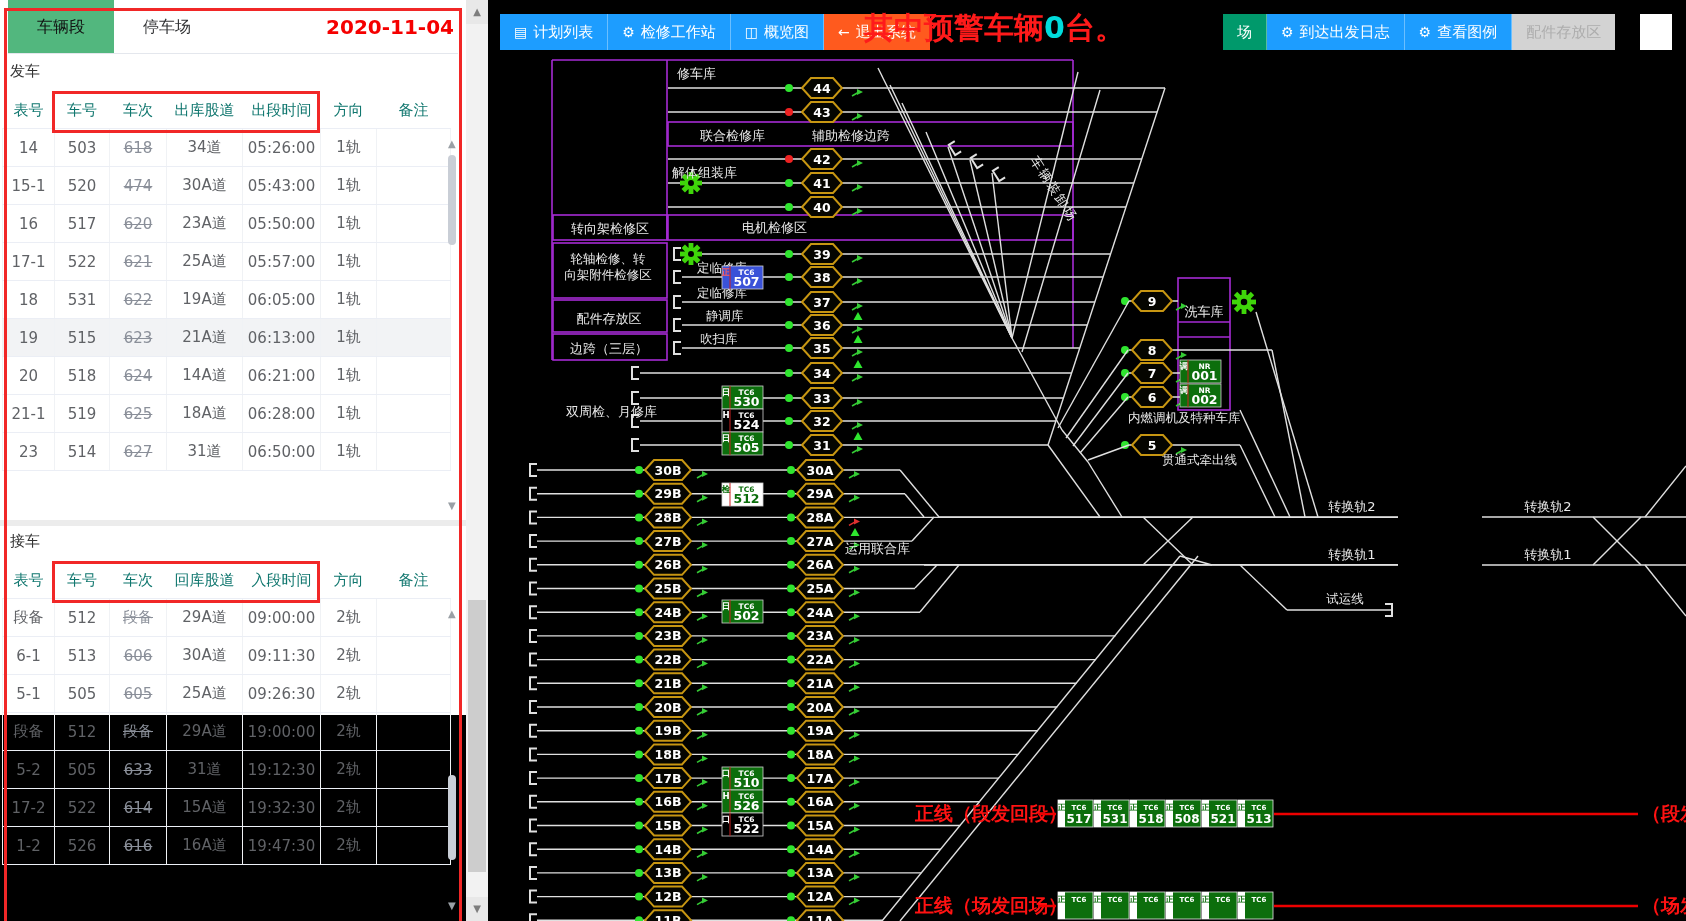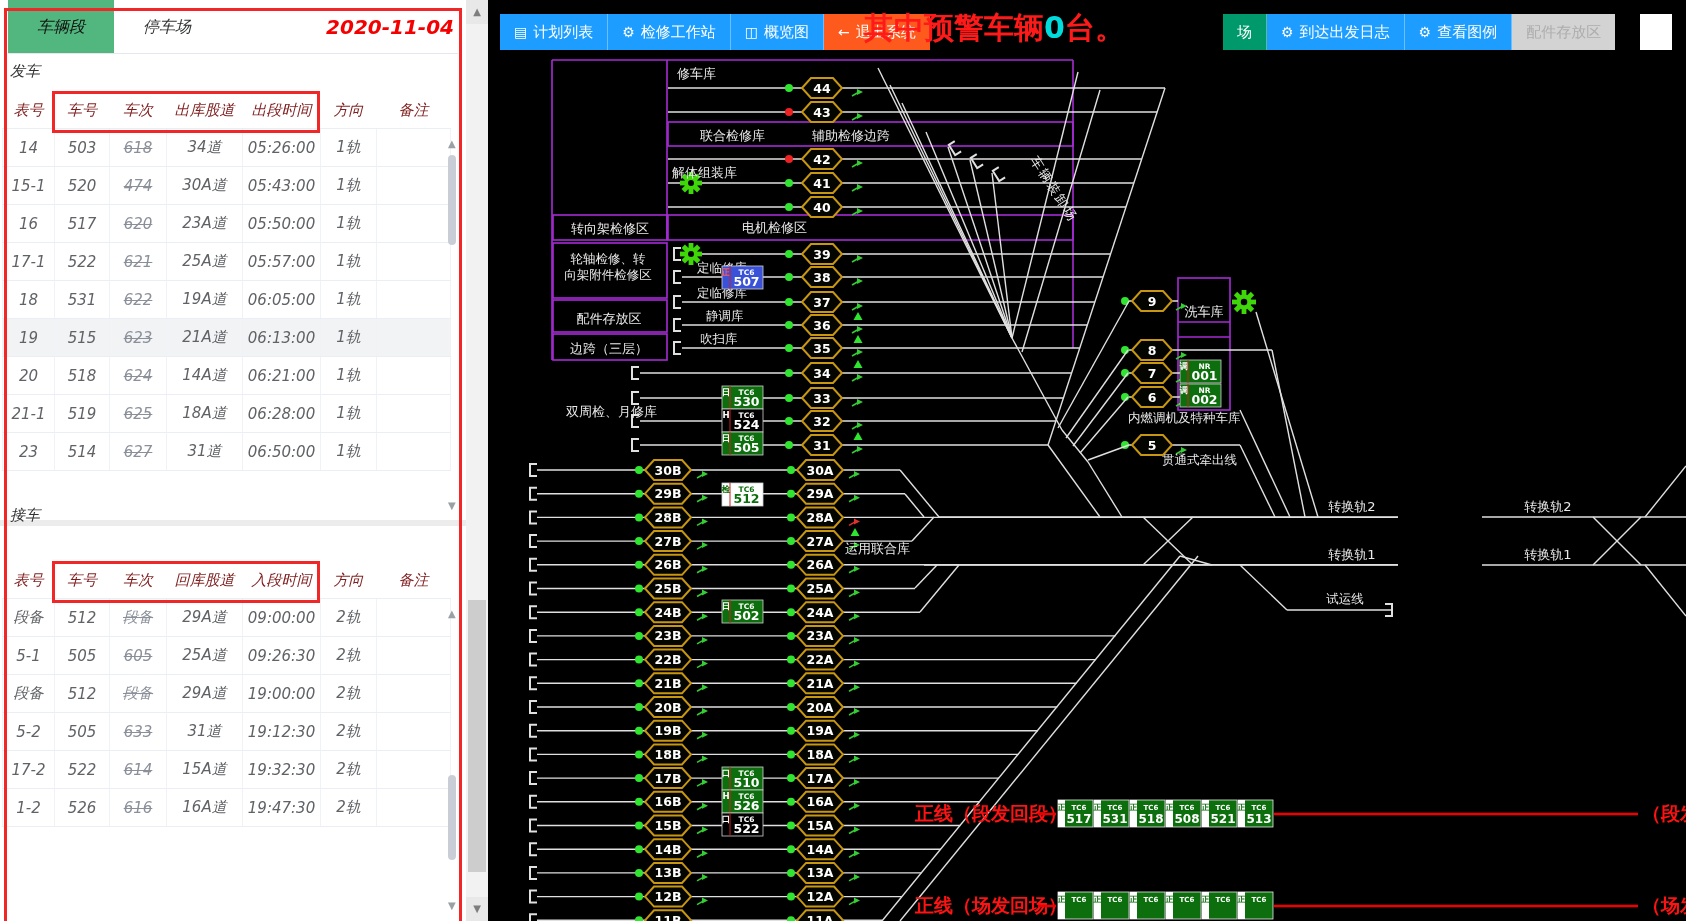--- a/index.html
+++ b/index.html
@@ -2,36 +2,36 @@
 <html><head>
 <meta charset="utf-8">
 <style>
   html,body{margin:0;padding:0;background:#000;width:1686px;height:921px;overflow:hidden;
     font-family:"DejaVu Sans","Liberation Sans",sans-serif;}
   #stage{position:absolute;left:0;top:0;width:1686px;height:921px;}
   
   #diagram-bg{position:absolute;left:488px;top:0;width:1198px;height:921px;background:#000;}
   #track-svg{position:absolute;left:0;top:0;width:1686px;height:921px;pointer-events:none;}
   
-  #left-panel{position:absolute;left:0;top:0;width:466px;height:921px;background:#fff;z-index:5;font-style:italic;}
+  #left-panel{position:absolute;left:0;top:0;width:466px;height:715px;background:#fff;z-index:5;}
   #panel-red-border{position:absolute;left:4px;top:8px;width:452px;height:926px;
     border:3px solid #f12727;z-index:9;pointer-events:none;}
   #tabbar{position:absolute;left:8px;top:0;height:53px;width:450px;border-bottom:1px solid #e4e7ed;}
   .tab{display:inline-block;width:106px;height:53px;line-height:53px;text-align:center;
     font-size:16px;color:#303133;cursor:pointer;}
   .tab.active{background:#52b77e;color:#111;}
   #panel-date{position:absolute;right:12px;top:15px;font-size:20px;font-weight:bold;color:#f50000;}
   .section-label{position:absolute;left:10px;font-size:15px;color:#333;}
   #dep-label{top:62px;}
-  #arr-label{top:506px;}
+  #arr-label{top:532px;}
   table.sched{border-collapse:collapse;table-layout:fixed;width:448px;position:absolute;left:2px;
     font-size:15px;color:#606266;}
   #dep-table{top:93px;}
   #arr-table{top:563px;}
-  table.sched th{font-weight:500;color:#7f1d1d;height:33px;border-bottom:1px solid #ebeef5;}
+  table.sched th{font-weight:500;color:#0f766e;height:33px;border-bottom:1px solid #ebeef5;}
   table.sched td{height:35px;text-align:center;border-bottom:1px solid #ebeef5;
     border-right:1px solid #f0f2f5;}
   table.sched td:first-child{border-left:1px solid #f0f2f5;}
   table.sched tr.selected td{background:#f2f3f5;}
   td.strike{text-decoration:line-through;color:#8a8f99;}
   .hdr-redbox{position:absolute;border:3px solid #f12727;z-index:8;pointer-events:none;}
   #dep-hdr-box{left:52px;top:91px;width:262px;height:36px;}
   #arr-hdr-box{left:52px;top:561px;width:262px;height:36px;}
   #tables-sep{position:absolute;left:0;top:520px;width:466px;height:6px;background:#ececec;}
   
@@ -1034,20 +1034,29 @@
           <tr>
             <td>段备</td>
             <td>512</td>
             <td class="strike">段备</td>
             <td>29A道</td>
             <td>09:00:00</td>
             <td>2轨</td>
             <td></td>
           </tr>
           <tr>
+            <td>6-1</td>
+            <td>513</td>
+            <td class="strike">606</td>
+            <td>30A道</td>
+            <td>09:11:30</td>
+            <td>2轨</td>
+            <td></td>
+          </tr>
+          <tr>
             <td>5-1</td>
             <td>505</td>
             <td class="strike">605</td>
             <td>25A道</td>
             <td>09:26:30</td>
             <td>2轨</td>
             <td></td>
           </tr>
           <tr>
             <td>段备</td>

